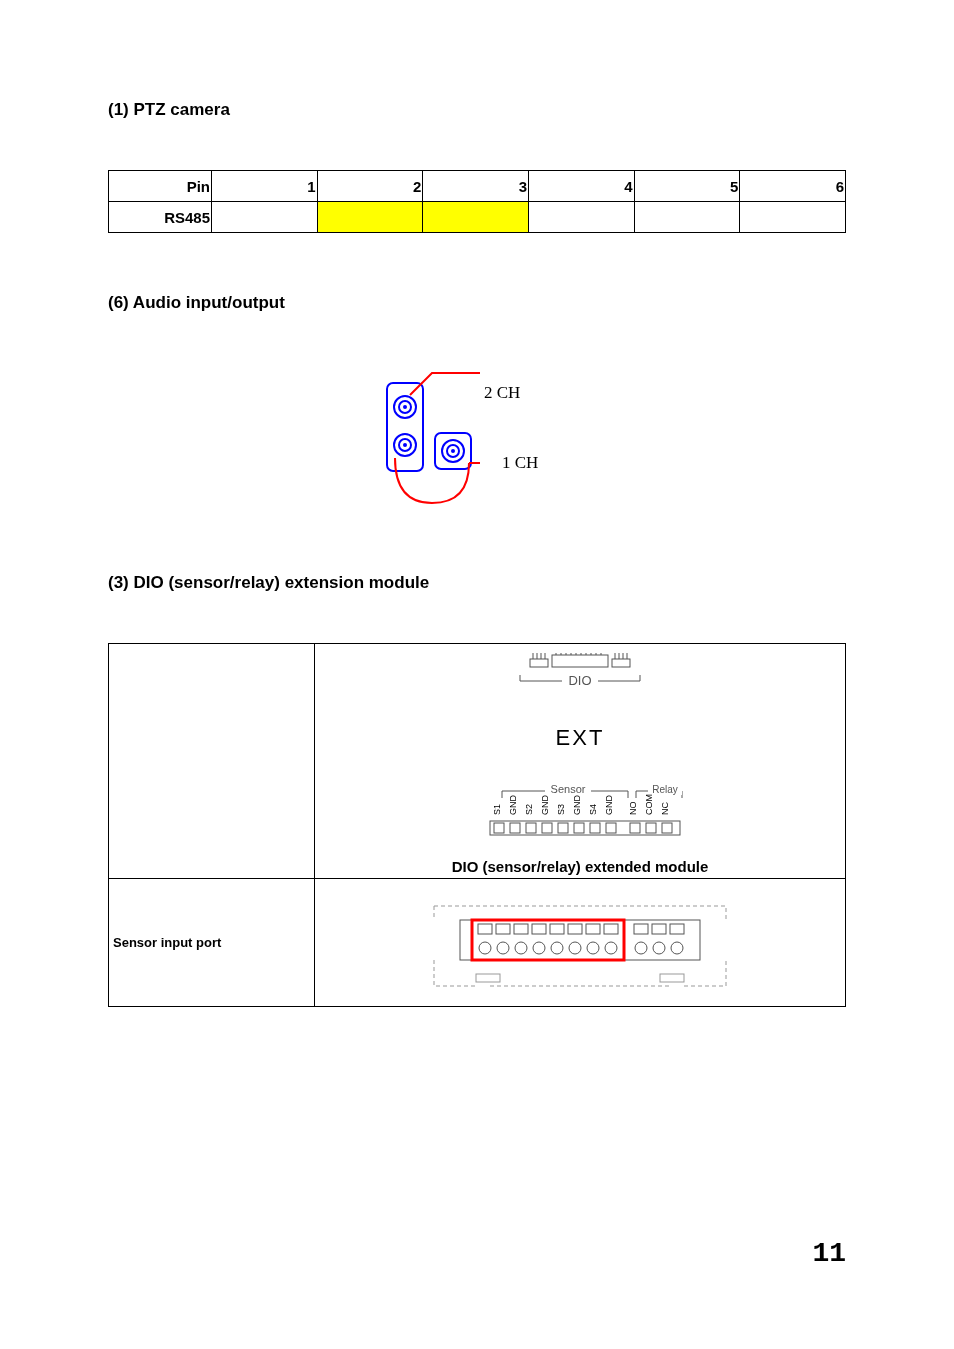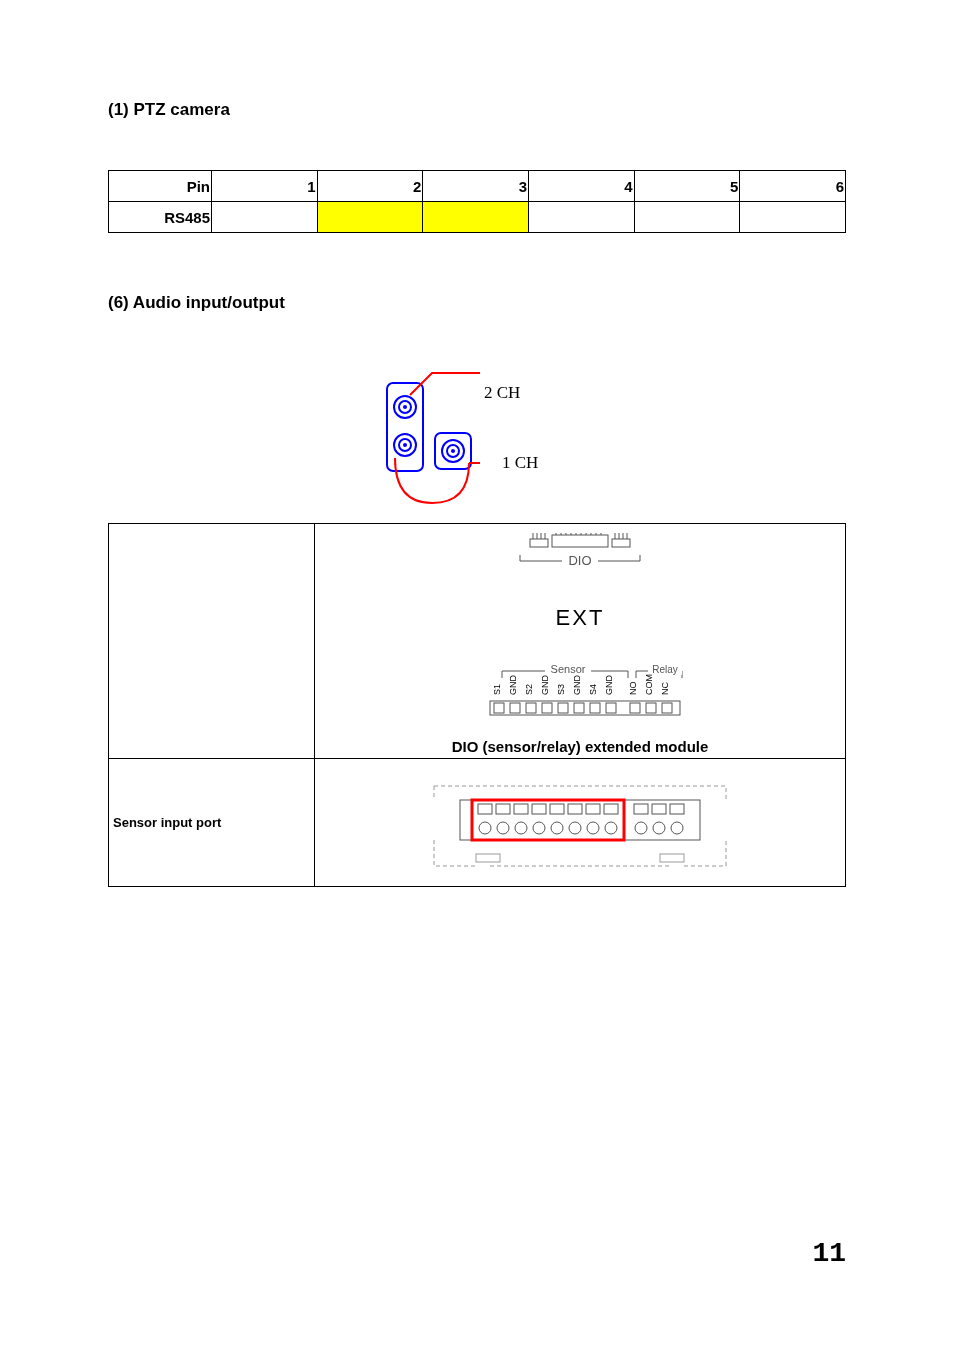--- a/index.html
+++ b/index.html
@@ -162,20 +162,21 @@
 
       <path d="M 103 10 L 55 10 L 33 32" fill="none" stroke="#ff0000" stroke-width="2"></path>
 
       <path d="M 18 95 Q 18 140 55 140 Q 92 140 92 100" fill="none" stroke="#ff0000" stroke-width="2"></path>
       <line x1="92" y1="100" x2="103" y2="100" stroke="#ff0000" stroke-width="2"></line>
     </svg>
     <div class="audio-label" style="left:107px; top:0px;margin-top:20px;">2 CH</div>
     <div class="audio-label" style="left:125px; top:90px;">1 CH</div>
   </div>
 
+  <div class="sec-title mt-gap2">(3) DIO (sensor/relay) extension module</div>
 
   <table class="dio-table">
     <tbody>
         <tr>
       <td class="dio-label-cell"></td>
       <td>
         <div class="dio-fig-wrap">
           <div class="dio-module">
             <svg width="260" height="200">
 

